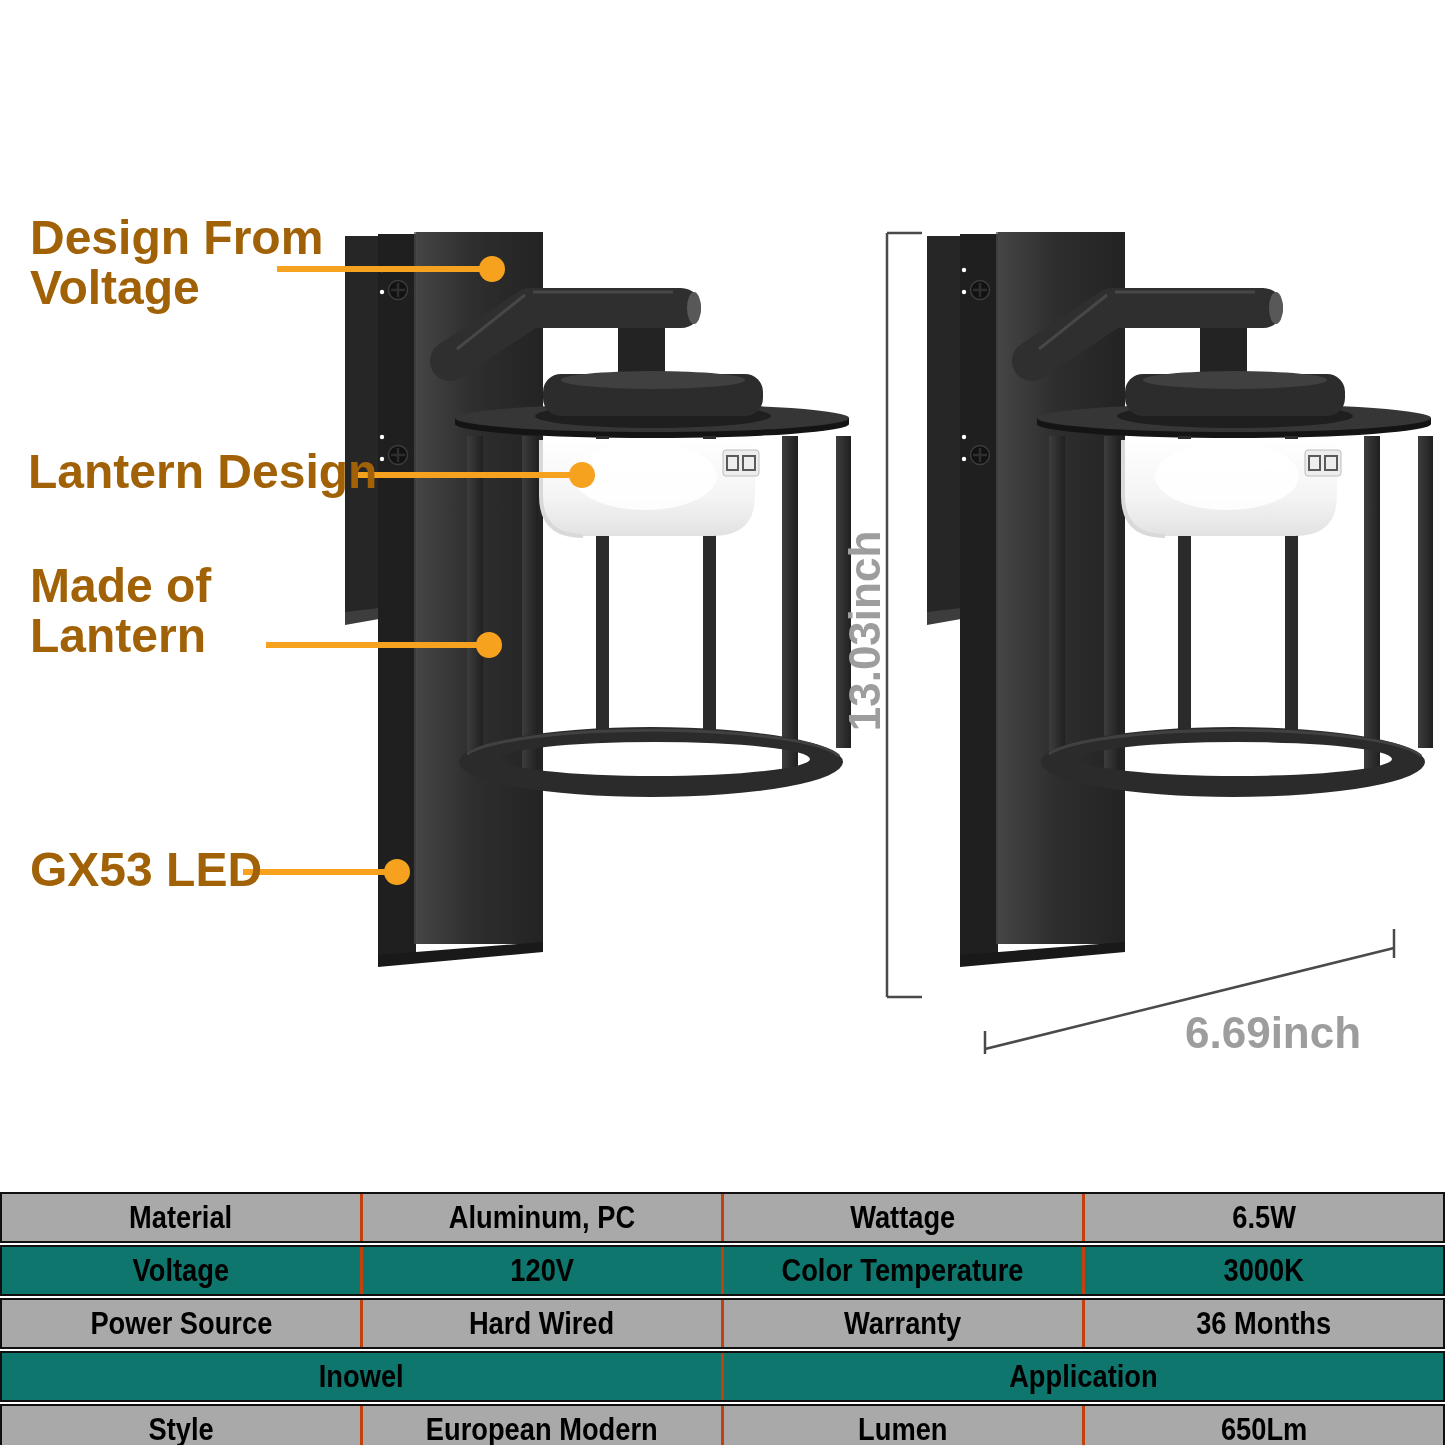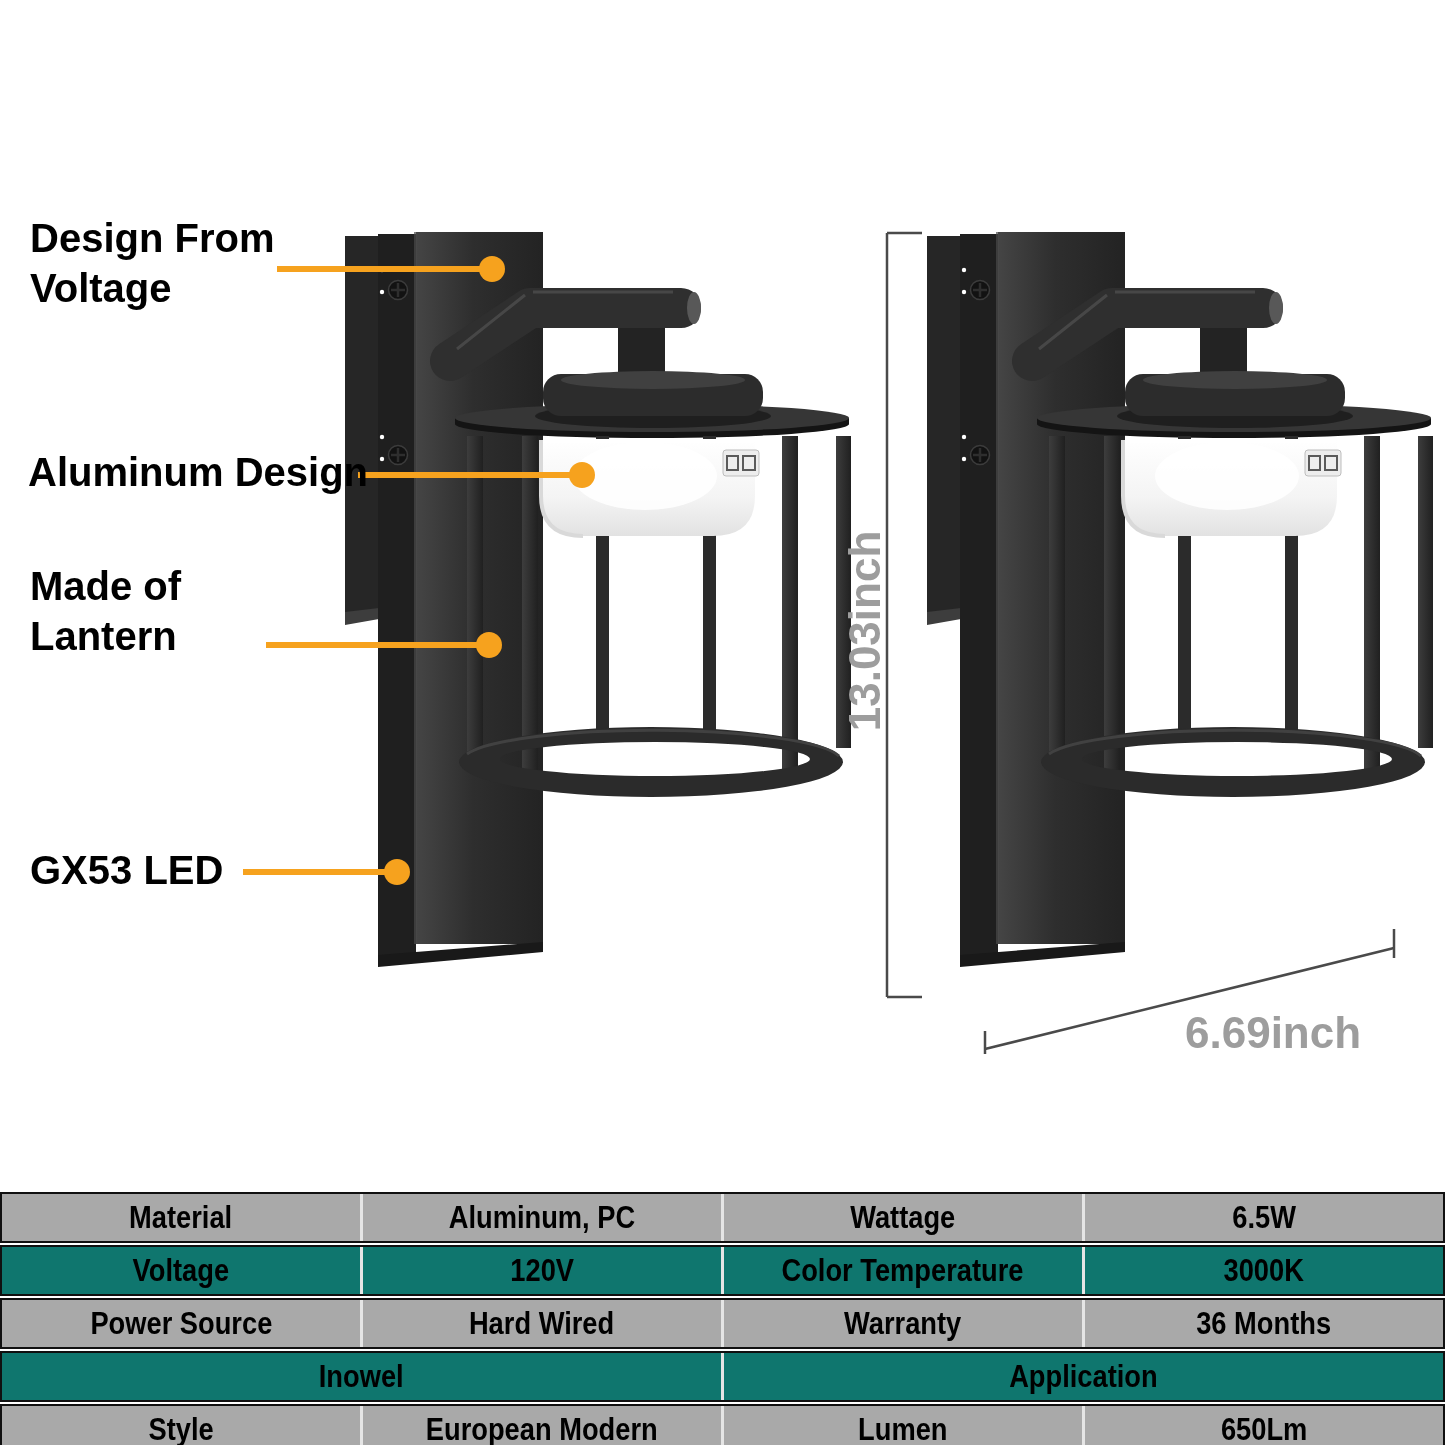--- a/index.html
+++ b/index.html
@@ -2,41 +2,41 @@
 <html><head>
 <meta charset="utf-8">
 <style>
   html,body{margin:0;padding:0;}
   body{
     width:1445px;height:1445px;position:relative;background:#ffffff;
     overflow:hidden;font-family:"Liberation Sans",sans-serif;
   }
   .scene{position:absolute;left:0;top:0;}
   .callout{
-    position:absolute;color:#000000;font-weight:bold;
-    font-size:40px;line-height:50px;white-space:nowrap;
+    position:absolute;color:#a16207;font-weight:bold;
+    font-size:48px;line-height:50px;white-space:nowrap;
   }
   .dim-label{
     position:absolute;color:#9D9D9D;font-weight:bold;font-size:44px;
     white-space:nowrap;
   }
   .dim-label.vertical{
     width:240px;text-align:center;transform:rotate(-90deg);
   }
   .spec-table{position:absolute;left:0;top:1192px;width:1445px;}
   .spec-row{
     display:flex;height:51px;box-sizing:border-box;margin-bottom:2px;
     border-top:2px solid #101010;border-bottom:2px solid #101010;
     border-left:2px solid #101010;border-right:2px solid #101010;
   }
   .spec-row.dark{background:#A9A9A9;}
   .spec-row.light{background:#0f766e;}
   .spec-cell{
     flex:1 1 25%;display:flex;align-items:center;justify-content:center;
-    border-left:3px solid #e5e5e5;overflow:hidden;
+    border-left:3px solid #c2410c;overflow:hidden;
   }
   .spec-cell:first-child{border-left:none;}
   .spec-cell span{
     font-size:31px;font-weight:bold;color:#000;
     transform:scaleX(0.88);white-space:nowrap;
   }
 </style>
 </head>
 <body>
 
@@ -159,21 +159,21 @@
     <line x1="1394" y1="929" x2="1394" y2="958"></line>
   </g>
 </svg>
 
 <div class="callout" style="left:30px;top:213px">
   <div>Design From</div>
   <div>Voltage</div>
 </div>
 
 <div class="callout" style="left:28px;top:447px">
-  <div>Aluminum Design</div>
+  <div>Lantern Design</div>
 </div>
 
 <div class="callout" style="left:30px;top:561px">
   <div>Made of</div>
   <div>Lantern</div>
 </div>
 
 <div class="callout" style="left:30px;top:845px">
   <div>GX53 LED</div>
 </div>

